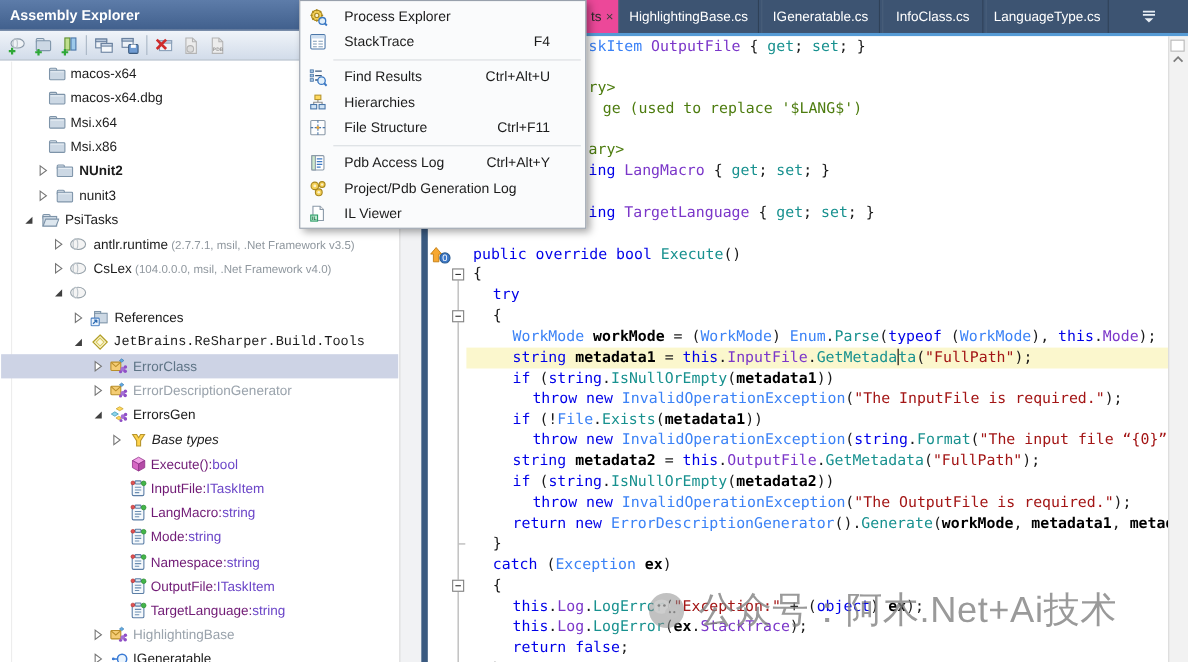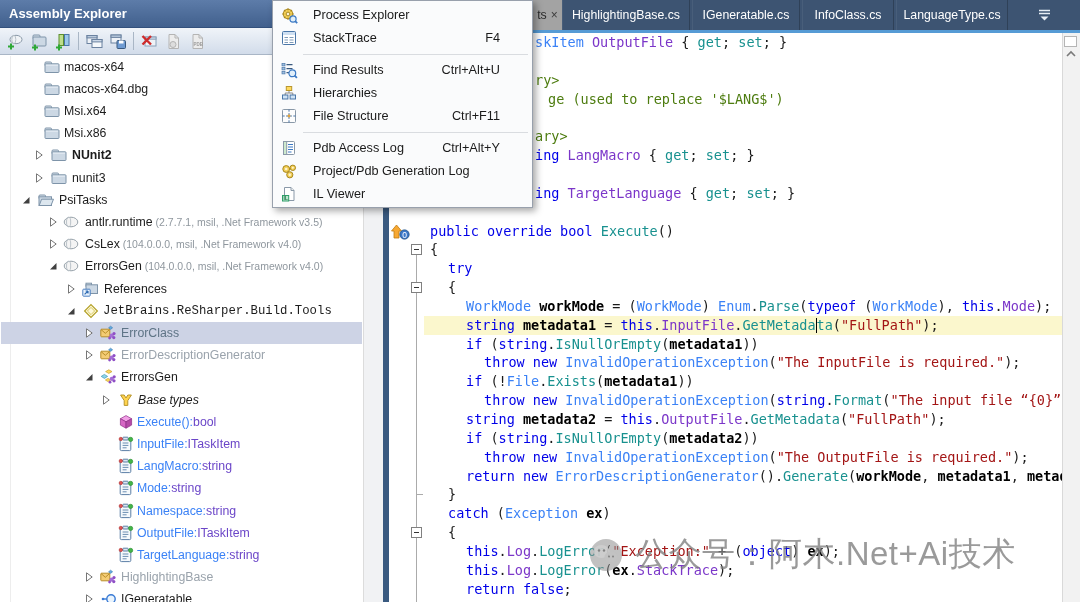--- a/index.html
+++ b/index.html
@@ -21,31 +21,31 @@
   .trow.sel{background:#cdd3e5}
   .arr{position:absolute;top:5px;width:12px;height:12px}
   .ic svg{display:block}
   .tic{position:absolute;top:3px}
   .tlab{position:absolute;top:0;line-height:22.2px;font-size:12.3px;color:#1c1c1c;white-space:pre}
   .tlab .b{font-weight:normal}
   .tlab .i{font-style:italic}
   .tlab .dim{color:#9aa3ac}
   .tlab .selc{color:#5e7486}
   .meta{color:#8f979e;font-size:10.5px}
-  .mname{color:#3b82f6}
+  .mname{color:#701a75}
   .mtype{color:#6b46c8}
   
   #strip{position:absolute;left:363px;top:0;width:20px;height:602px;background:#f1f2f4;border-left:1px solid #dcdcdc}
   #split{position:absolute;left:383px;top:0;width:6px;height:602px;background:#3a5a80}
   
   #tabbar{position:absolute;left:389px;top:0;width:691px;height:30px;background:#3d5472}
   .tab{position:absolute;top:0;height:30px;color:#fff;font-size:12.3px;
     display:flex;align-items:center;justify-content:center;
     border-right:1px solid rgba(0,0,0,.22);border-left:1px solid rgba(255,255,255,.06)}
-  .tab-frag{position:absolute;left:144px;top:0;width:29px;height:30px;background:#a3a3a3;
+  .tab-frag{position:absolute;left:144px;top:0;width:29px;height:30px;background:#ec4899;
     color:#2b2b2b;font-size:12.3px;display:flex;align-items:center;justify-content:center;gap:4px}
   .tclose{font-size:12px;color:#3c3c3c;line-height:1}
   #tablist{position:absolute;left:648px;top:8px}
   #bluestrip{position:absolute;left:389px;top:30px;width:691px;height:3px;background:#569bd5}
   
   #editor{position:absolute;left:389px;top:33px;width:673px;height:569px;background:#fff;overflow:hidden}
   .code-line{position:absolute;height:18.85px;line-height:18.85px;white-space:pre;
     font-family:"DejaVu Sans Mono",monospace;font-size:13.5px;color:#1a1a1a}
   .cur-line{position:absolute;left:35px;width:638px;height:18.85px;background:#fbf7cd}
   .tk-k{color:#0000e8}.tk-t{color:#3b82f6}.tk-m{color:#18918f}.tk-p{color:#7b36c9}
@@ -279,21 +279,20 @@
           <svg width="12" height="12" viewBox="0 0 12 12">
             <polygon points="9.5,3 9.5,9.5 3,9.5" fill="#404040"></polygon>
           </svg>
         </span>
         <span class="ic tic" style="left: 62px;">
           <svg width="16" height="16" viewBox="0 0 16 16">
             <ellipse cx="8" cy="8" rx="6.8" ry="4.8" fill="#f4f4f4" stroke="#97a2aa"></ellipse>
             <ellipse cx="5.6" cy="8" rx="2.1" ry="4.8" fill="none" stroke="#bcc4ca"></ellipse>
           </svg>
         </span>
-        <span class="tlab" style="left: 84px;"><span class="b ">ErrorsGen</span><span class="meta"> (104.0.0.0, msil, .Net Framework v4.0)</span></span>
       </div>
       <div class="trow" style="top: 277.5px;">
         <span class="arr ic" style="left: 64px;">
           <svg width="12" height="12" viewBox="0 0 12 12">
             <polygon points="3.5,1.8 9.2,6 3.5,10.2" fill="#ffffff" stroke="#767676"></polygon>
           </svg>
         </span>
         <span class="ic tic" style="left: 81px;">
           <svg width="16" height="16" viewBox="0 0 16 16">
             <rect x="4" y="2.2" width="5.5" height="3" fill="#dce5ed" stroke="#7e94a9"></rect>

